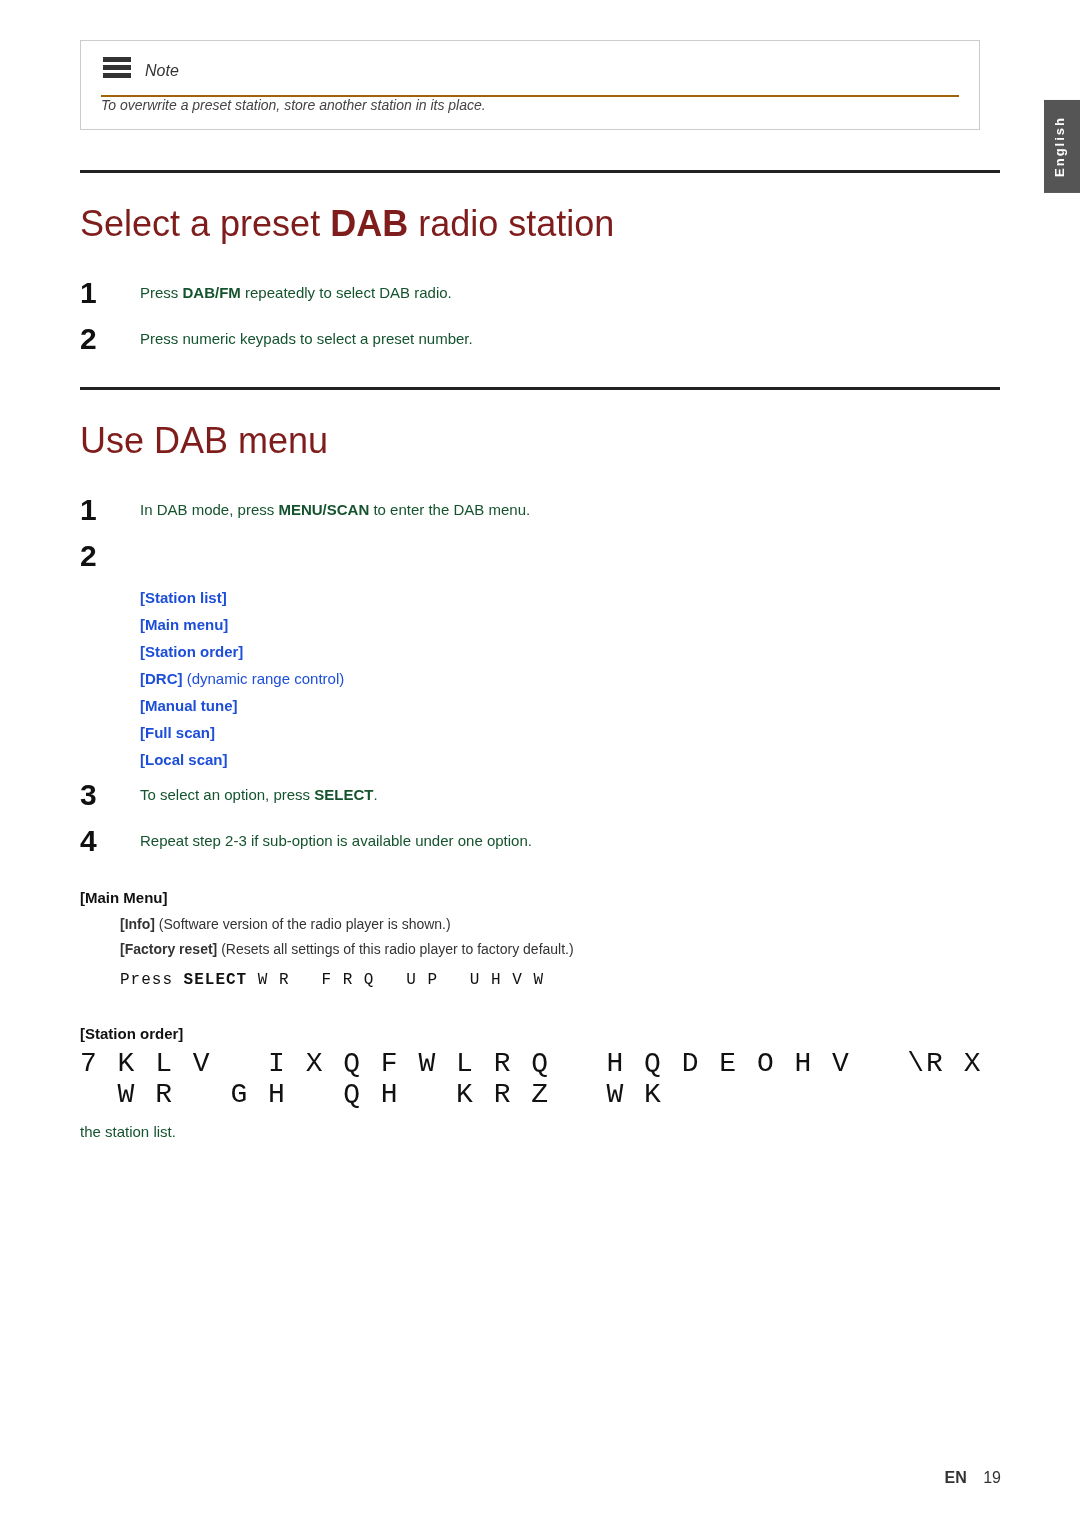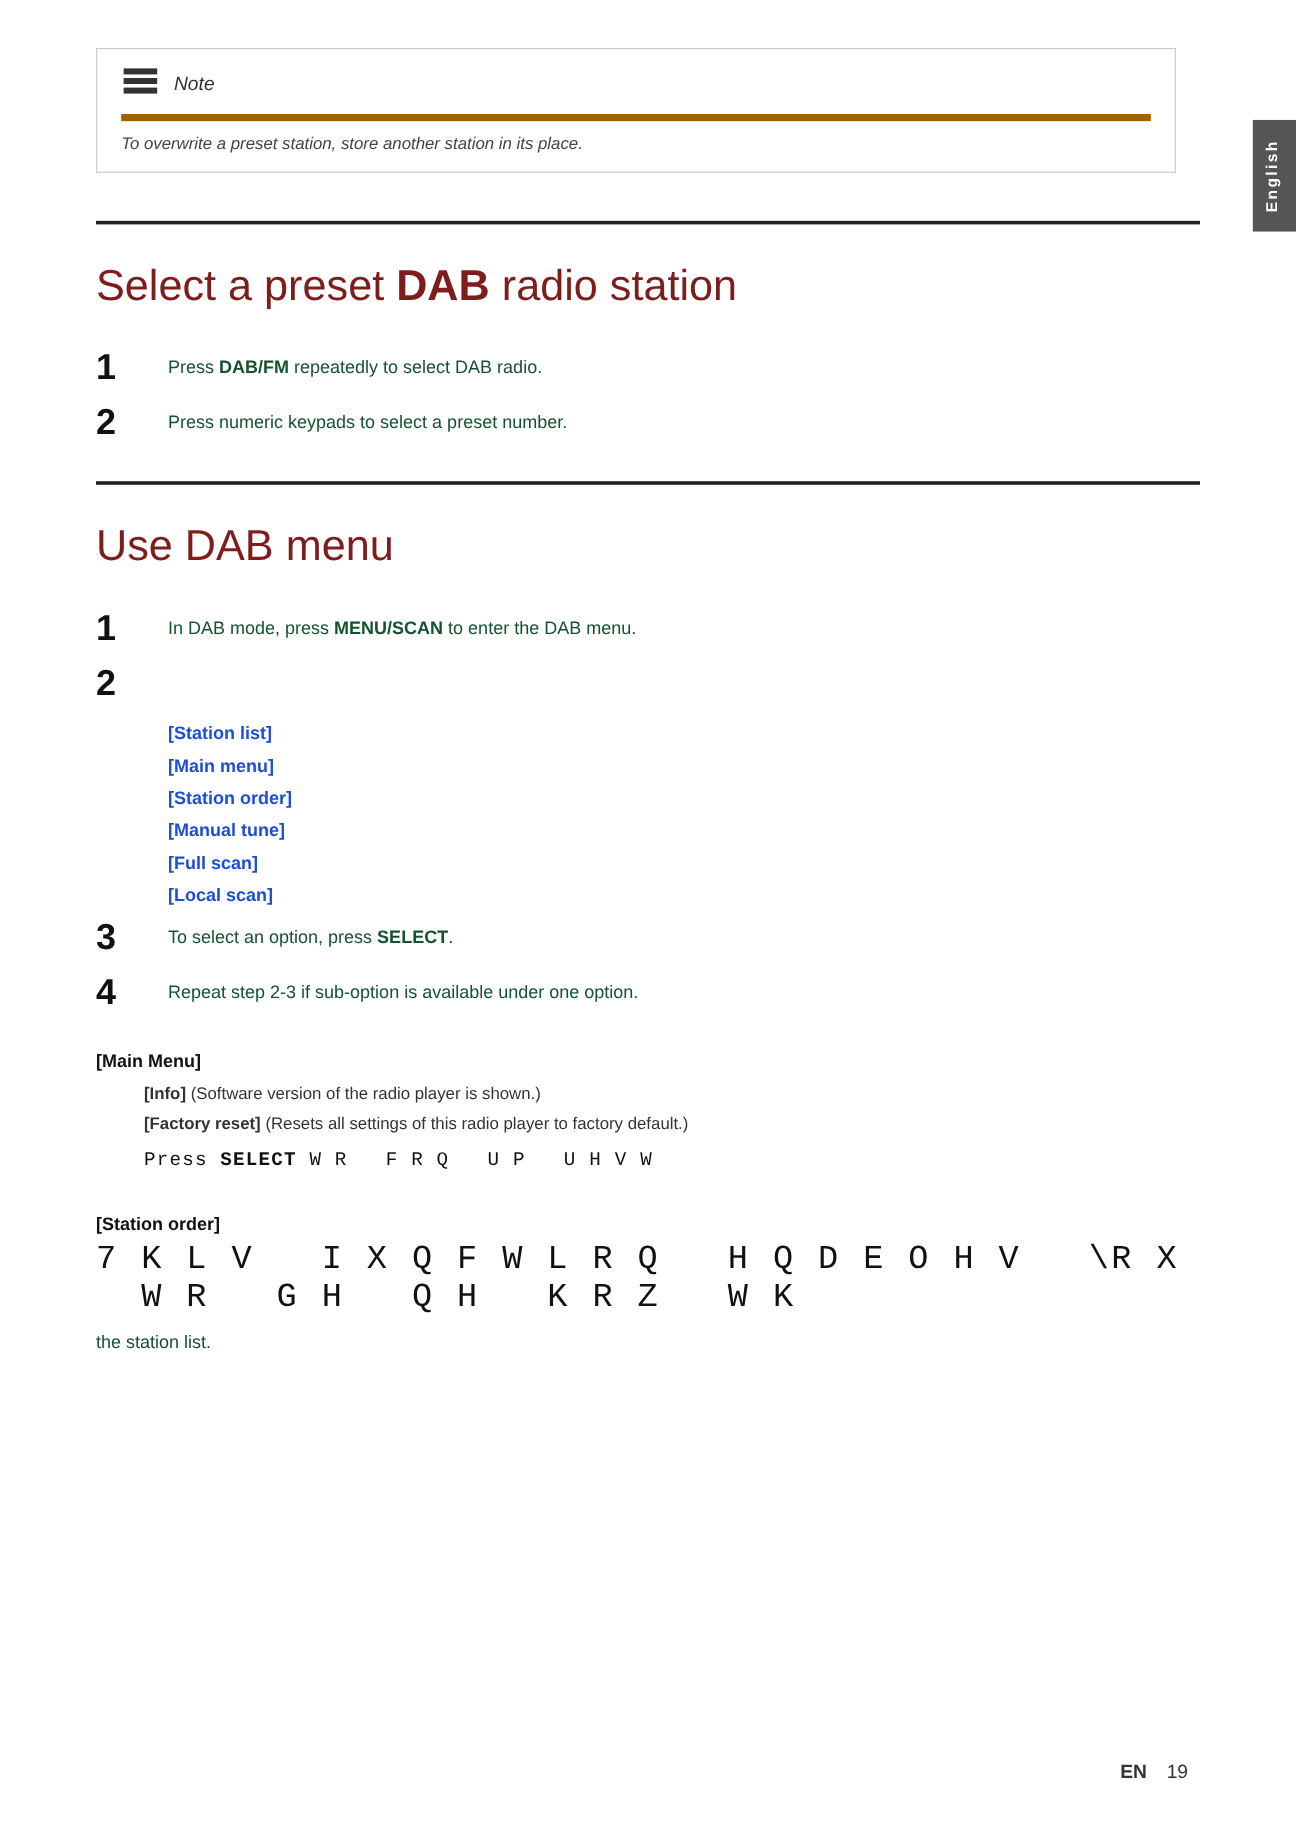--- a/index.html
+++ b/index.html
@@ -73,22 +73,21 @@
 
     .note-title {
       font-size: 16px;
       font-weight: normal;
       color: #333333;
     }
 
     .note-text {
       font-size: 14px;
       color: #444444;
-      border-top: 6px solid #a16207;
-      padding-top: 10px;
+      border-top: 2px solid #a16207;
     }
 
     
     .section-divider {
       border: none;
       border-top: 3px solid #222222;
       margin: 30px 0 30px 0;
       max-width: 940px;
     }
 
@@ -193,21 +192,21 @@
       font-size: 28px;
       color: #111111;
       letter-spacing: 2px;
       margin-top: 4px;
     }
 
     
     .footer {
       position: absolute;
       bottom: 40px;
-      right: 90px;
+      right: 79px;
       font-size: 16px;
       color: #333333;
     }
 
     .footer .en-label {
       font-weight: bold;
       margin-right: 12px;
     }
 
     .footer .page-num {
@@ -276,20 +275,21 @@
     </div>
 
     <div class="step-row">
       <span class="step-number">2</span>
     </div>
 
     <div class="menu-list">
       <div class="menu-list-item"><span class="bracket-bold">[Station list]</span></div>
       <div class="menu-list-item"><span class="bracket-bold">[Main menu]</span></div>
       <div class="menu-list-item"><span class="bracket-bold">[Station order]</span></div>
+      <div class="menu-list-item"><span class="bracket-bold">[DRC]</span> (dynamic range control)</div>
       <div class="menu-list-item"><span class="bracket-bold">[Manual tune]</span></div>
       <div class="menu-list-item"><span class="bracket-bold">[Full scan]</span></div>
       <div class="menu-list-item"><span class="bracket-bold">[Local scan]</span></div>
     </div>
 
     <div class="step-row">
       <span class="step-number">3</span>
       <div class="step-content">
         To select an option, press <span class="bold">SELECT</span>.
       </div>

